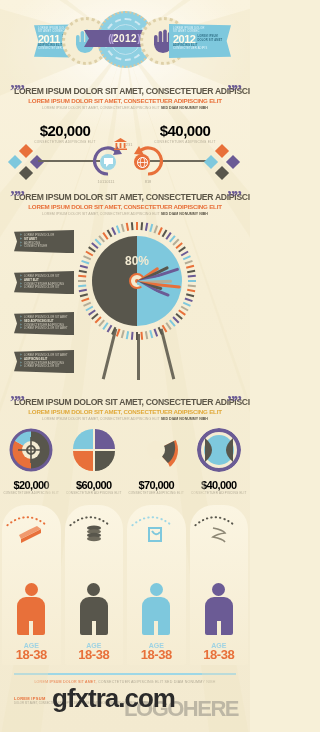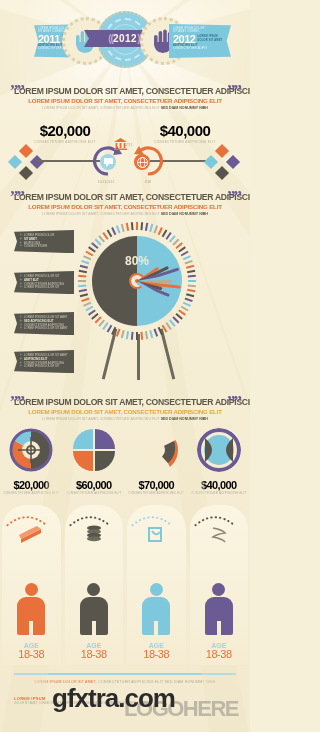--- a/index.html
+++ b/index.html
@@ -143,21 +143,21 @@
            border-radius: 24px 24px 2px 2px; }
   .arc { position:absolute; left:0; right:0; top:6px; height:16px; }
   .topicon { position:absolute; left:0; right:0; top:20px; text-align:center; font-size:17px; }
   .person { position:absolute; left:50%; bottom:30px; transform:translateX(-50%); width:30px; height:52px; }
   .p-head { position:absolute; left:50%; top:0; width:13px; height:13px; margin-left:-6.5px; border-radius:50%; }
   .p-body { position:absolute; left:50%; top:14px; width:28px; height:38px; margin-left:-14px;
             border-radius: 9px 9px 2px 2px; }
   .p-legs { position:absolute; left:50%; bottom:0; width:4px; height:14px; margin-left:-2px; background:#f6eed5; }
   .age { position:absolute; left:0; right:0; bottom: 6px; text-align:center; }
   .age .lbl { font-size:7px; font-weight:bold; color:#9fd3e3; letter-spacing:0px; line-height:8px;}
-  .age .rng { font-size:11px; font-weight:normal; letter-spacing:-.4px; line-height:9px;}
+  .age .rng { font-size:13px; font-weight:bold; letter-spacing:-.4px; line-height:9px;}
   .age .rng .o{color:#e8703a;}
 
   
   .foot-rule { height:2px; background:#9ed7e6; margin: 8px 14px 5px; }
   .foot-caption { text-align:center; font-size:3.6px; color:#b3ab96; letter-spacing:.2px; }
   .foot-caption .o { color:#e8703a; }
   .footer { position:relative; margin-top: 12px; padding: 0 14px; height: 56px; }
   .foot-left .t { font-size:4px; font-weight:bold; color:#e8703a; letter-spacing:.3px; }
   .foot-left .b { font-size:2.8px; color:#b3ab96; line-height:3.6px; margin-top:1px; }
   .logo-here { position:absolute; right: 12px; top: 2px; font-size: 22px; font-weight:bold;

